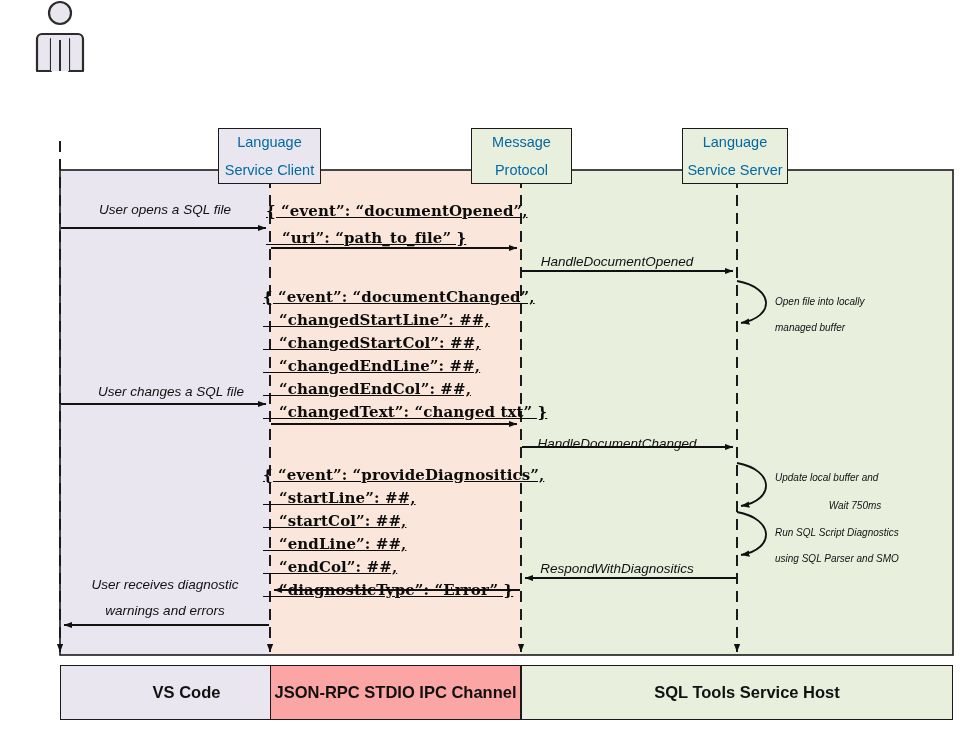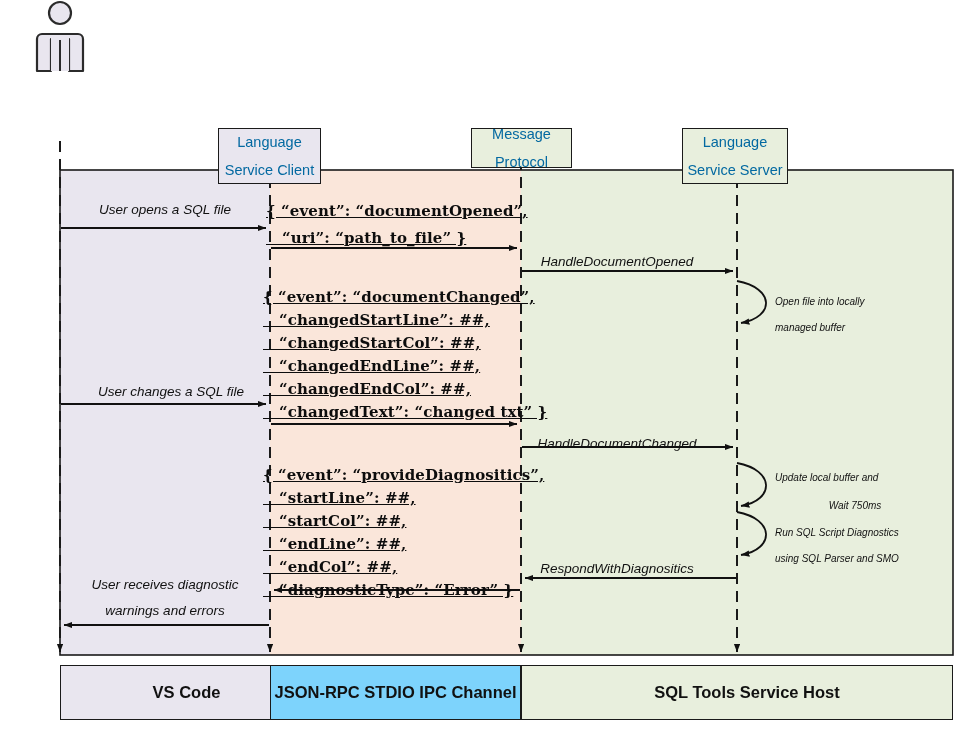--- a/index.html
+++ b/index.html
@@ -51,21 +51,21 @@
     display: flex;
     align-items: center;
     justify-content: center;
     font-family: "Liberation Sans", sans-serif;
     font-weight: bold;
     font-size: 16.5px;
     color: #111111;
     white-space: nowrap;
   }
   .foot-cell.lav { background: #e9e6ef; }
-  .foot-cell.pch { background: #7dd3fc; }
+  .foot-cell.pch { background: #fca5a5; }
   .foot-cell.grn { background: #e8efdd; padding-left: 20px; }
 
   
   .msg-label {
     position: absolute;
     font-family: "Liberation Sans", sans-serif;
     font-style: italic;
     font-size: 13.5px;
     color: #111111;
     white-space: nowrap;
@@ -183,21 +183,21 @@
       <path d="M737,512 C775,519 775,549 741,555" fill="none" stroke="#111111" stroke-width="1.8" marker-end="url(#ahl)"></path>
     </g>
   </svg>
 
 
   <div class="part-box lav" style="left:218px; top:85px; width:103px; height:56px;">
     <span>Language</span>
     <span>Service Client</span>
   </div>
 
-  <div class="part-box grn" style="left:471px; top:85px; width:101px; height:40px;">
+  <div class="part-box grn" style="left:471px; top:85px; width:101px; height:56px;">
     <span>Message</span>
     <span>Protocol</span>
   </div>
 
   <div class="part-box grn" style="left:682px; top:85px; width:106px; height:56px;">
     <span>Language</span>
     <span>Service Server</span>
   </div>
 
   <div class="msg-label center" style="left:165px; top:203px;">User opens a SQL file</div>

